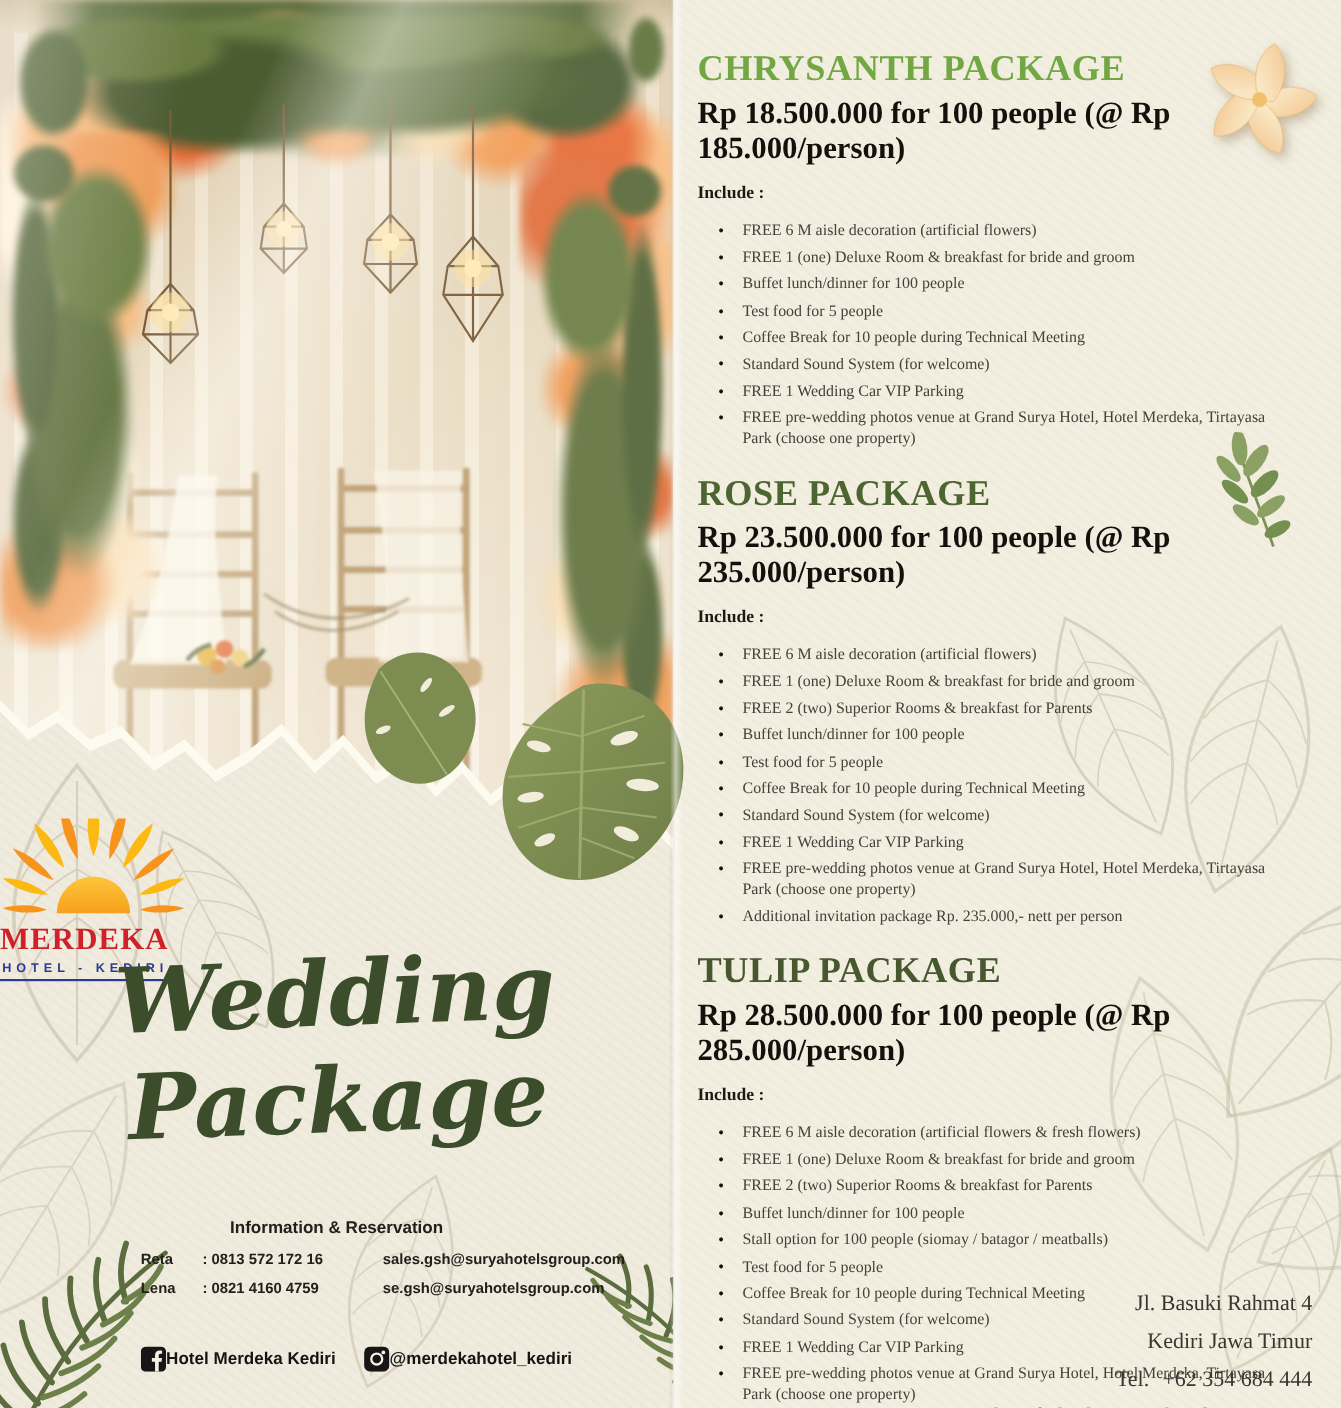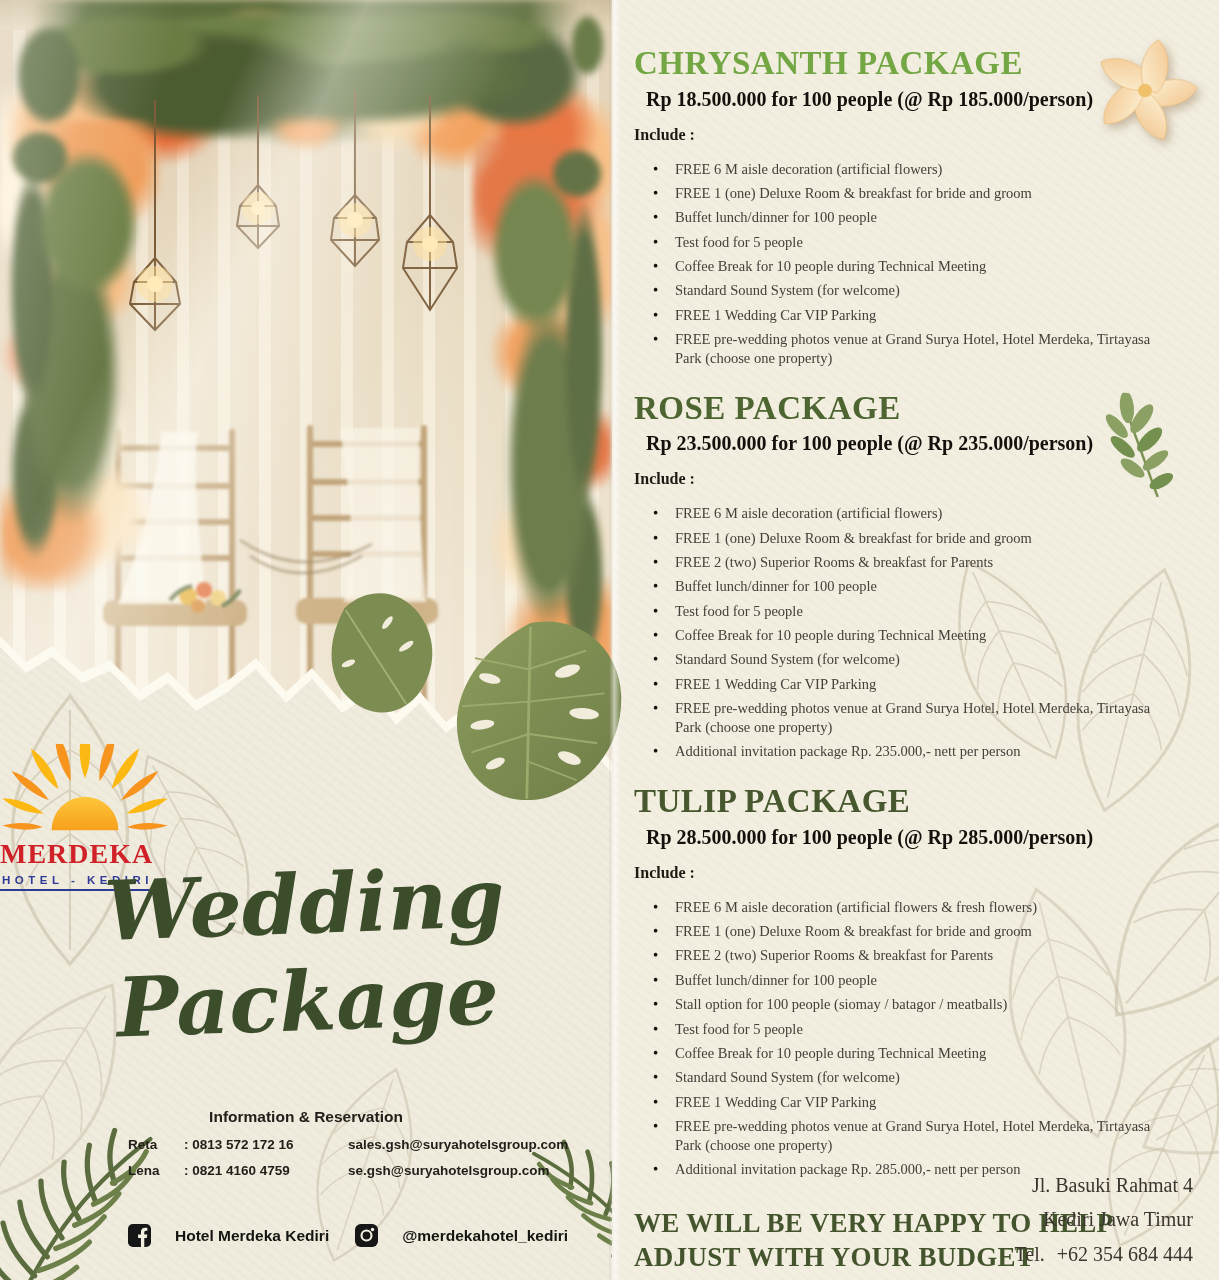--- a/index.html
+++ b/index.html
@@ -76,29 +76,29 @@
   .logo .hotel-sub{display:inline-block;font-size:11.5px;color:#2c3a95;letter-spacing:4.5px;font-weight:bold;border-bottom:2.5px solid #2c3a95;padding:3px 2px 3px;}
   .script-title{position:absolute;left:0;top:856px;width:612px;text-align:center;z-index:5;
     font-family:"DejaVu Serif",serif;font-style:italic;font-weight:bold;color:#3b4d2b;font-size:82px;line-height:1.18;transform:rotate(-2deg);}
   .script-title .line{display:block;}
   .reservation{position:absolute;left:0;top:1108px;width:612px;z-index:5;color:#22201a;}
   .reservation .res-heading{text-align:center;font-weight:bold;font-size:15.5px;width:420px;margin:0 auto 10px;}
   .contact-row{display:flex;gap:14px;font-size:13.5px;font-weight:bold;margin:11px 0 8px 128px;}
   .contact-row .c-name{width:42px;}
   .contact-row .c-phone{width:150px;}
   .social{position:absolute;left:128px;top:1224px;z-index:6;display:flex;align-items:center;gap:26px;}
-  .social .s-item{display:flex;align-items:center;gap:24px;font-weight:bold;font-size:15.5px;color:#141411;}
+  .social .s-item{display:flex;align-items:center;gap:0;font-weight:bold;font-size:15.5px;color:#141411;}
   
   .right{position:absolute;left:612px;top:0;width:607px;height:1280px;background:#f2eee0;
     background-image:repeating-linear-gradient(38deg,rgba(120,100,70,.02) 0 3px,transparent 3px 8px);font-family:Liberation Serif, serif;}
   .seam{position:absolute;left:609px;top:0;width:12px;height:1280px;z-index:4;
     background:linear-gradient(90deg,rgba(90,70,40,.08),rgba(255,255,255,.55) 45%,rgba(255,255,255,0));}
   .right-content{position:relative;z-index:3;padding:46px 24px 0 22px;}
   .pkg-title{margin:0;font-size:33px;font-weight:bold;letter-spacing:.5px;line-height:1.05;}
-  .pkg-price{margin:7px 12px 0;font-size:20px;font-weight:bold;color:#14110d;}
+  .pkg-price{margin:7px 0 0;font-size:28px;font-weight:bold;color:#14110d;}
   .pkg-include{margin:15px 0 8px;font-size:16px;font-weight:bold;color:#1d1a14;}
   .pkg-items{list-style:none;margin:16px;padding:0;max-width:512px;}
   .pkg-items li{position:relative;padding-left:25px;font-size:14.5px;line-height:1.3;color:#44403a;margin-bottom:5.5px;}
   .pkg-items li::before{content:"●";position:absolute;left:3px;top:3px;font-size:8.5px;color:#15120e;}
   .package{margin-bottom:23px;}
   .budget-note{margin:28px 0 0;max-width:505px;font-size:27px;font-weight:bold;color:#44552d;line-height:1.25;letter-spacing:.3px;}
   .address{position:absolute;right:26px;top:1168px;text-align:right;font-size:20px;color:#3a362f;line-height:1.72;z-index:5;}
   .address .tel-label{display:inline-block;margin-right:12px;}
   
   .dec{position:absolute;pointer-events:none;}

